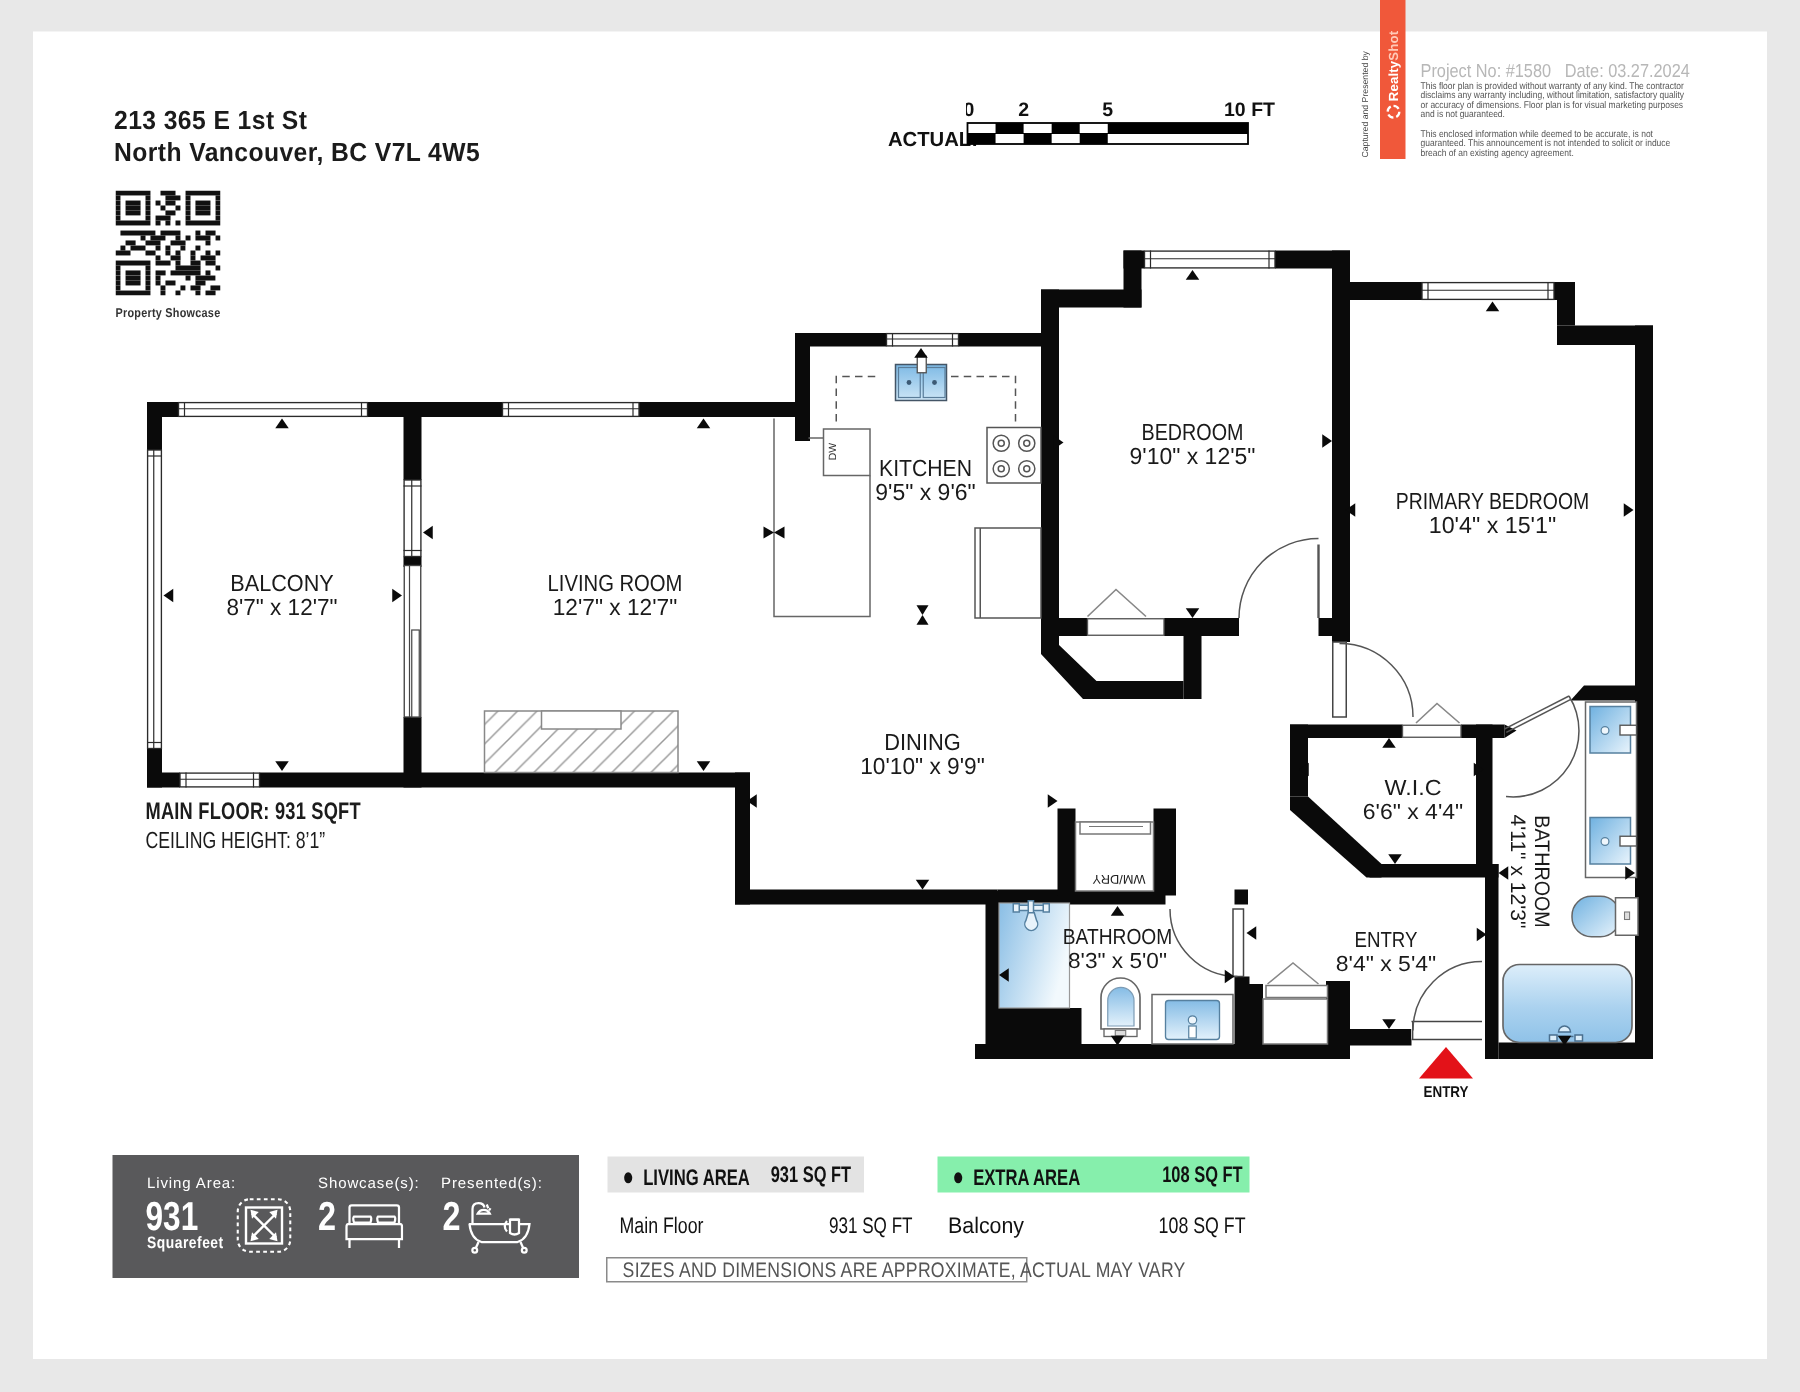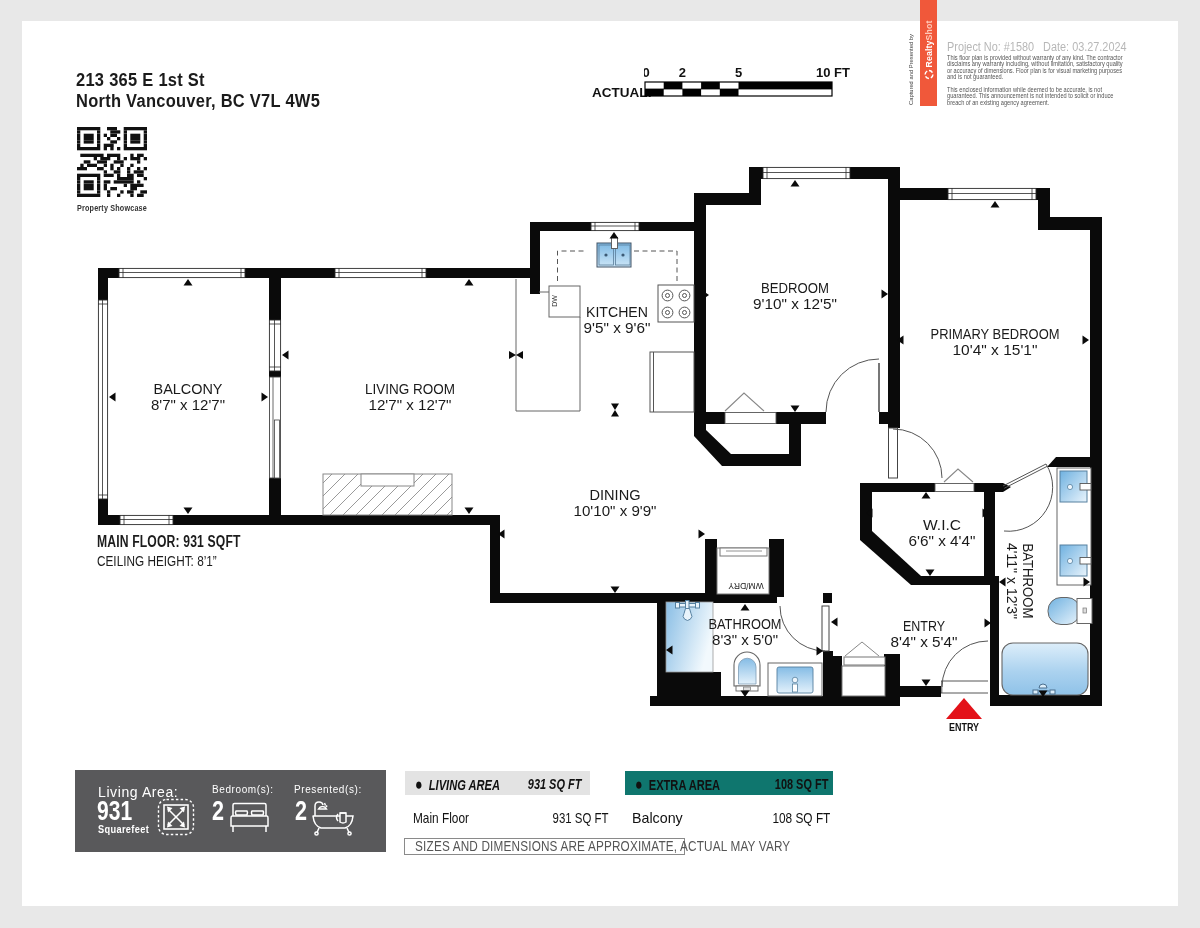--- a/index.html
+++ b/index.html
@@ -513,40 +513,40 @@
       <text x="745" y="645" textLength="66" lengthAdjust="spacingAndGlyphs">8'3" x 5'0"</text>
     </g>
 <g transform="translate(1019,581) rotate(90)" fill="#1a1a1a" text-anchor="middle" font-size="14">
       <text x="0" y="-4" textLength="75" lengthAdjust="spacingAndGlyphs">BATHROOM</text>
       <text x="0" y="12" textLength="76" lengthAdjust="spacingAndGlyphs">4'11" x 12'3"</text>
     </g>
 </svg>
 
 <div class="abs" style="left:75px;top:770px;width:311px;height:82px;background:#59595b;color:#fff;">
 
-  <div class="abs" style="left:23px;top:14px;font-size:14px;letter-spacing:.6px;">Living Area:</div>
+  <div class="abs" style="left:23px;top:14px;font-size:10px;letter-spacing:.6px;">Living Area:</div>
   <div class="abs" style="left:22px;top:26px;font-size:27px;font-weight:bold;transform:scaleX(0.78);transform-origin:0 0;">931</div>
   <div class="abs" style="left:23px;top:53px;font-size:11px;font-weight:bold;letter-spacing:.4px;transform:scaleX(0.84);transform-origin:0 0;">Squarefeet</div>
 
   <svg class="abs" style="left:82px;top:27px" width="38" height="40" viewBox="0 0 38 40">
     <rect x="1.5" y="2.5" width="35" height="35" rx="8" fill="none" stroke="#fff" stroke-width="1.4" stroke-dasharray="2.5 2.2"></rect>
     <rect x="7" y="8" width="24" height="24" fill="none" stroke="#fff" stroke-width="1.6"></rect>
     <g stroke="#fff" stroke-width="1.6">
       <line x1="11" y1="12" x2="27" y2="28"></line>
         <line x1="27" y1="12" x2="11" y2="28"></line>
     </g>
     <g fill="#fff">
       <polygon points="10,9.5 15.5,11 11,15.5"></polygon>
         <polygon points="28,9.5 22.5,11 27,15.5"></polygon>
       <polygon points="10,30.5 15.5,29 11,24.5"></polygon>
         <polygon points="28,30.5 22.5,29 27,24.5"></polygon>
     </g>
   </svg>
 
-  <div class="abs" style="left:137px;top:14px;font-size:10px;letter-spacing:.6px;">Bedroom(s):</div>
+  <div class="abs" style="left:137px;top:14px;font-size:10px;letter-spacing:.6px;">Showcase(s):</div>
   <div class="abs" style="left:137px;top:26px;font-size:27px;font-weight:bold;transform:scaleX(0.8);transform-origin:0 0;">2</div>
 
   <svg class="abs" style="left:155px;top:32px" width="39" height="32" viewBox="0 0 39 32">
     <g fill="none" stroke="#fff" stroke-width="1.5">
       <path d="M3,14 L3,3 Q3,1.5 4.5,1.5 L34.5,1.5 Q36,1.5 36,3 L36,14"></path>
       <path d="M2,14 Q1,14 1,16 L1,24 L38,24 L38,16 Q38,14 37,14 Z"></path>
       <line x1="3" y1="24" x2="3" y2="30"></line>
         <line x1="36" y1="24" x2="36" y2="30"></line>
       <path d="M6,13 L17,13 Q18,10 17,9 L6,9 Q5,10 6,13 Z"></path>
       <path d="M22,13 L33,13 Q34,10 33,9 L22,9 Q21,10 22,13 Z"></path>
@@ -567,31 +567,31 @@
         <line x1="36" y1="28" x2="38" y2="32.5"></line>
       <circle cx="5.5" cy="33.5" r="1.6"></circle>
         <circle cx="38.5" cy="33.5" r="1.6"></circle>
       <path d="M29,13 L35,13 L35,22 Q32,24 29,22 Z" fill="#59595b"></path>
       <path d="M29,13 L35,13" stroke-width="1.5"></path>
     </g>
     <path d="M27,14 q-3,3.5 0,7" fill="none" stroke="#fff" stroke-width="1.5"></path>
   </svg>
 </div>
 
-<div class="abs" style="left:405px;top:771px;width:185px;height:24px;background:#e3e3e3;font-style:italic;">
+<div class="abs" style="left:405px;top:771px;width:171px;height:24px;background:#e3e3e3;">
   <span class="abs" style="left:10px;top:4px;font-size:15px;font-weight:bold;color:#111;transform:scaleX(0.74);transform-origin:0 0;white-space:nowrap;"><span style="font-size:17px;">●</span>&nbsp; LIVING AREA</span>
   <span class="abs" style="right:9px;top:4px;font-size:15px;font-weight:bold;color:#111;transform:scaleX(0.73);transform-origin:100% 0;white-space:nowrap;">931 SQ FT</span>
 </div>
 
 <div class="abs" style="left:405px;top:809px;width:212px;height:20px;text-align:center;">
   <span class="abs" style="left:8px;top:0;font-size:15px;color:#111;transform:scaleX(0.79);transform-origin:0 0;">Main Floor</span>
   <span class="abs" style="right:9px;top:0;font-size:15px;color:#111;transform:scaleX(0.76);transform-origin:100% 0;">931 SQ FT</span>
 </div>
 
-<div class="abs" style="left:625px;top:771px;width:208px;height:24px;background:#0f766e;">
+<div class="abs" style="left:625px;top:771px;width:208px;height:24px;background:#86efac;">
   <span class="abs" style="left:10px;top:4px;font-size:15px;font-weight:bold;color:#111;transform:scaleX(0.74);transform-origin:0 0;white-space:nowrap;"><span style="font-size:17px;">●</span>&nbsp; EXTRA AREA</span>
   <span class="abs" style="right:5px;top:4px;font-size:15px;font-weight:bold;color:#111;transform:scaleX(0.73);transform-origin:100% 0;white-space:nowrap;">108 SQ FT</span>
 </div>
 
 <div class="abs" style="left:625px;top:809px;width:208px;height:20px;">
   <span class="abs" style="left:7px;top:0;font-size:15px;color:#111;transform:scaleX(0.95);transform-origin:0 0;">Balcony</span>
   <span class="abs" style="right:3px;top:0;font-size:15px;color:#111;transform:scaleX(0.79);transform-origin:100% 0;">108 SQ FT</span>
 </div>
 
 <div class="abs" style="left:404px;top:838px;width:279px;height:15px;border:1.5px solid #8a8a8a;font-size:14px;color:#555;line-height:15px;white-space:nowrap;"><span style="display:inline-block;padding-left:12px;letter-spacing:.2px;transform:scaleX(0.84);transform-origin:0 0;">SIZES AND DIMENSIONS ARE APPROXIMATE, ACTUAL MAY VARY</span></div>

